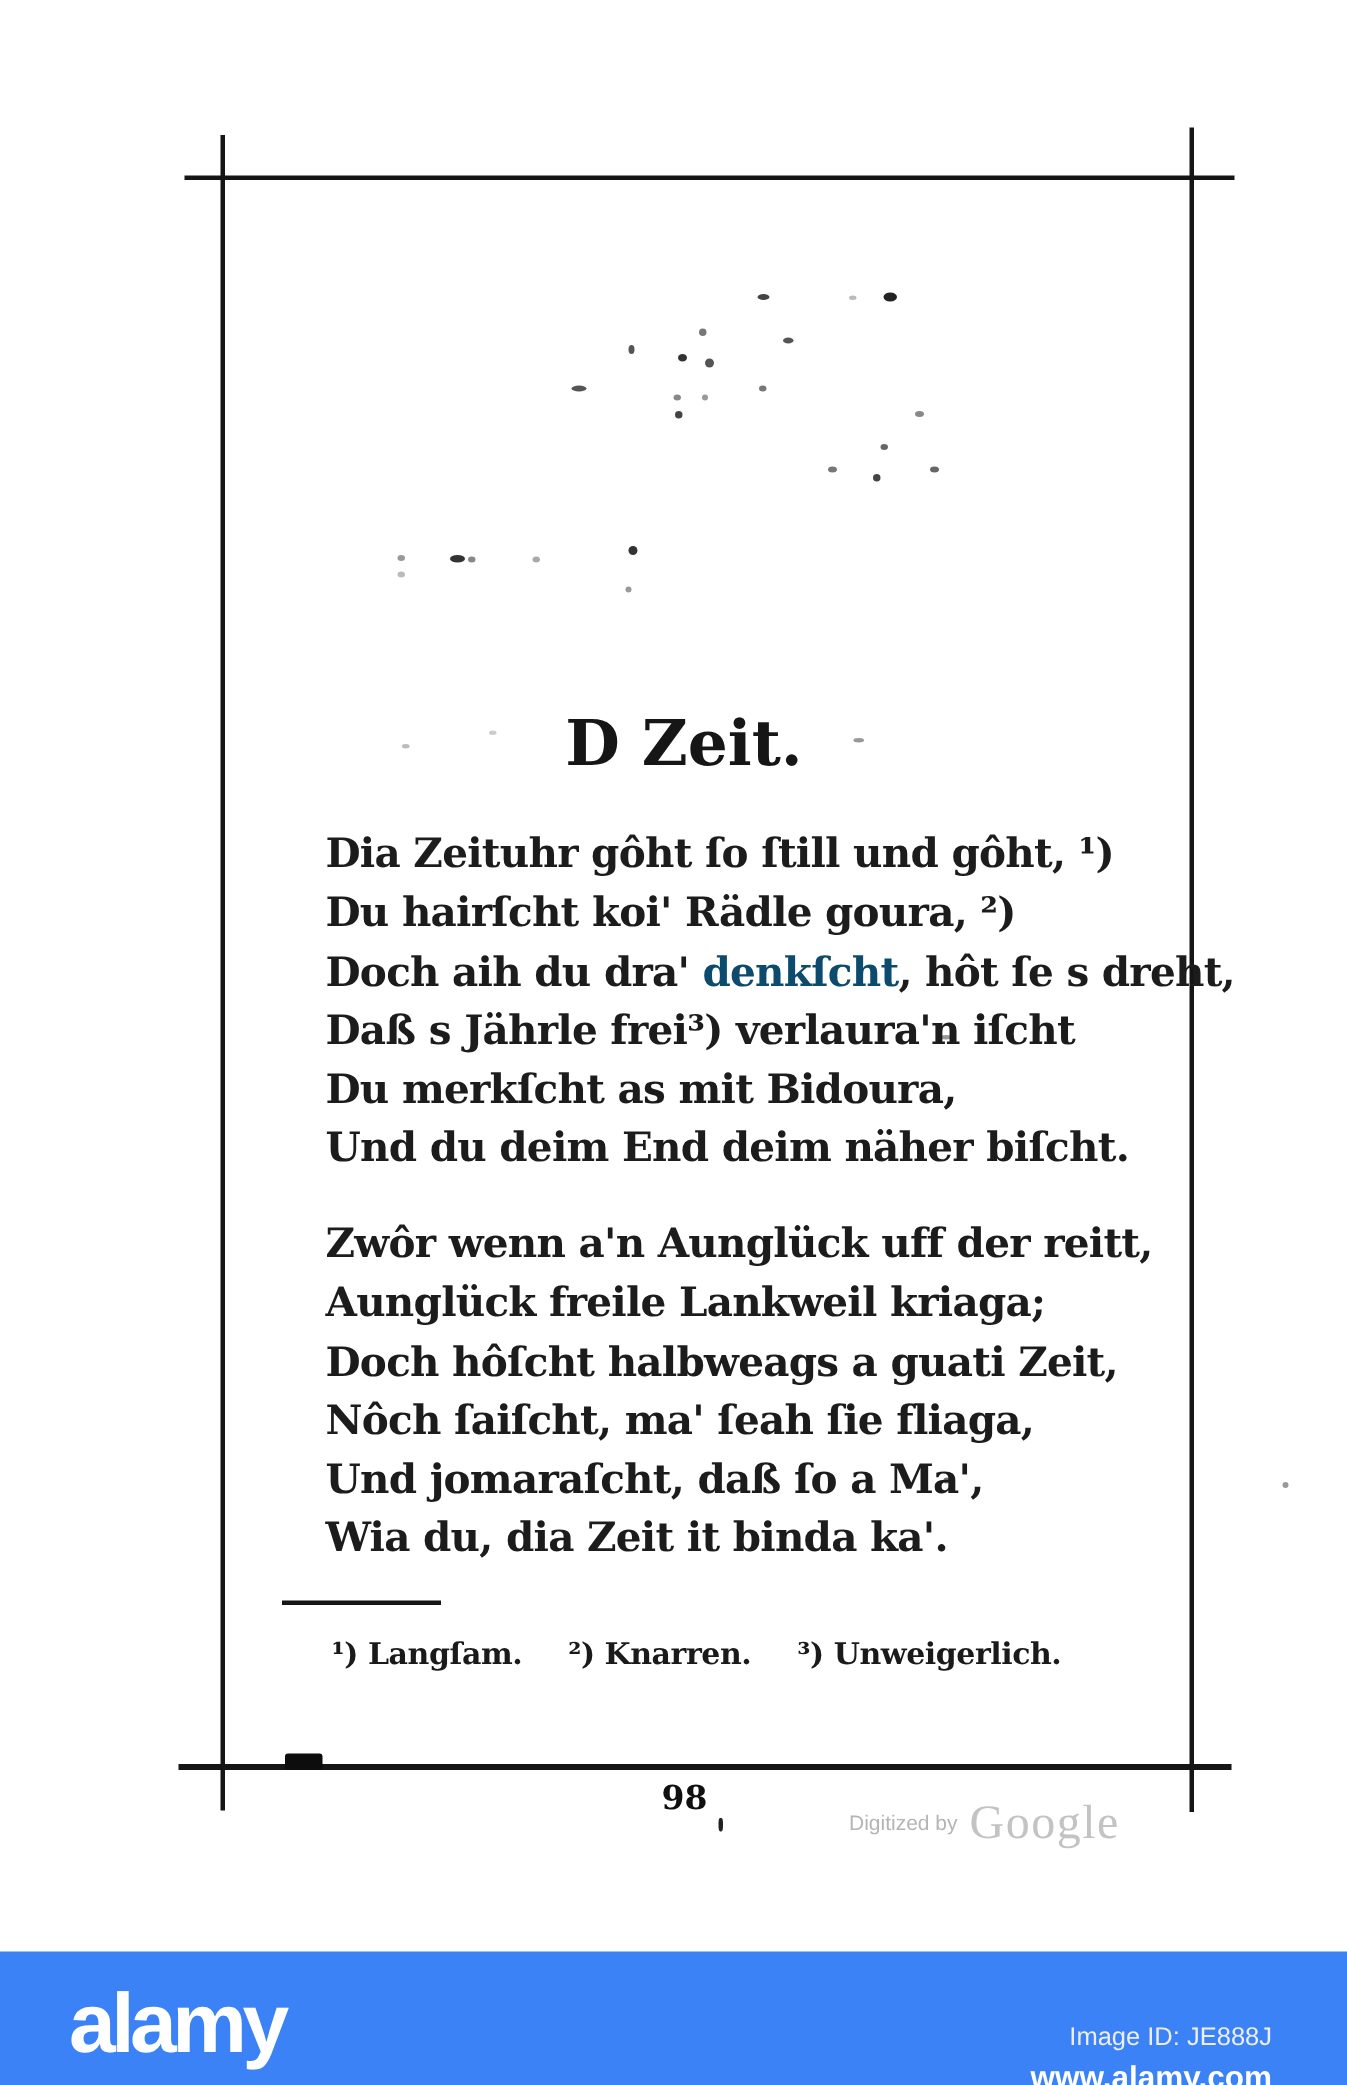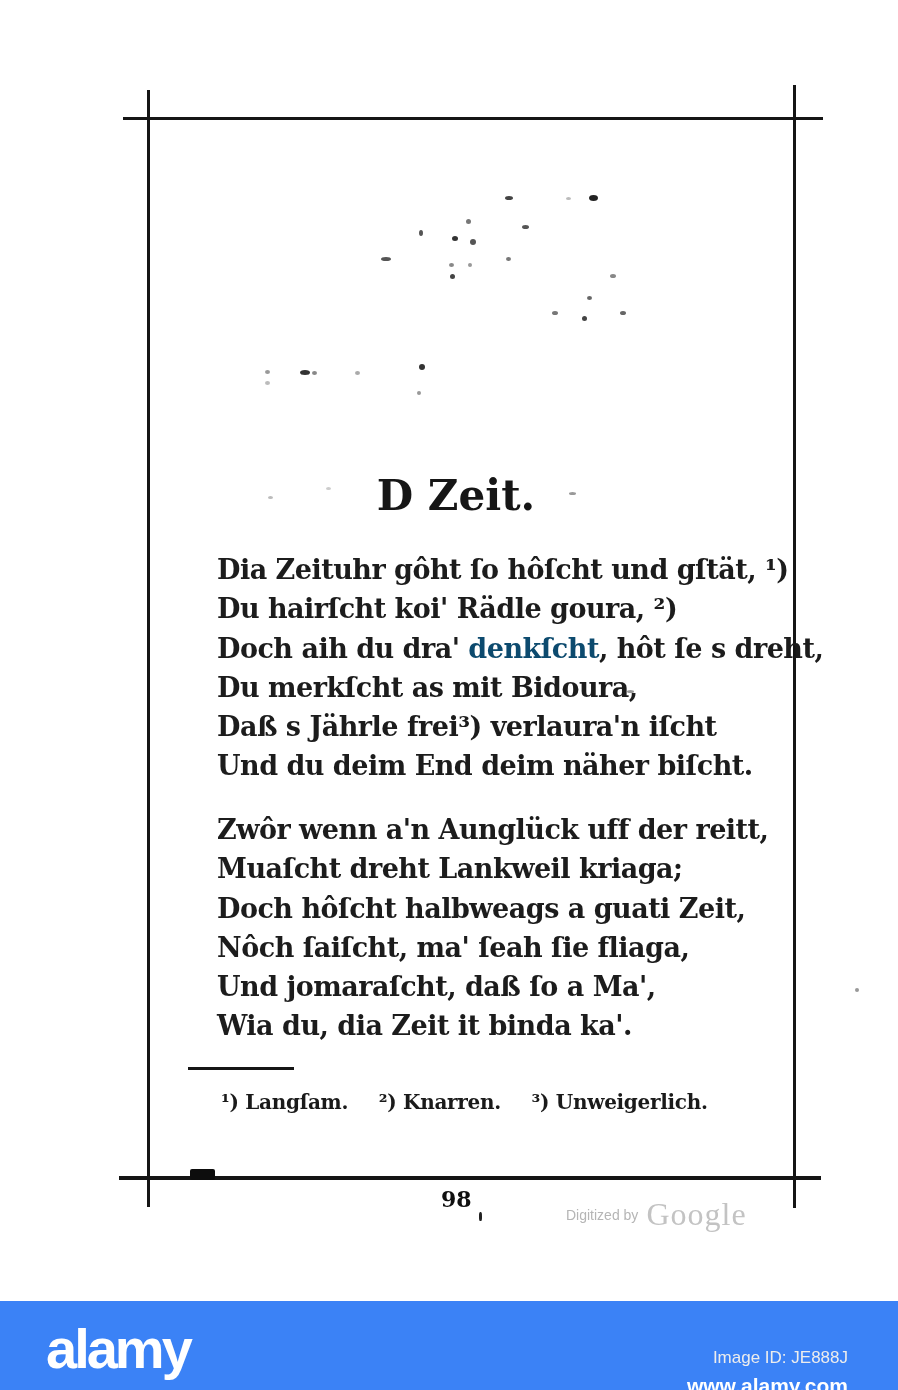--- a/index.html
+++ b/index.html
@@ -105,31 +105,31 @@
   <div class="speck" style="left:326px;top:487px;width:5px;height:3px;background:#ccc"></div>
   <div class="speck" style="left:569px;top:492px;width:7px;height:3px;background:#999"></div>
   <div class="speck" style="left:627px;top:690px;width:7px;height:3px;background:#999"></div>
   <div class="speck" style="left:629px;top:985px;width:4px;height:4px;background:#777"></div>
   <div class="speck" style="left:855px;top:988px;width:4px;height:4px;background:#999"></div>
   <div class="speck" style="left:479px;top:1212px;width:3px;height:9px;background:#222;border-radius:40%"></div>
 
   <div class="title">D Zeit.</div>
 
   <div class="stanza s1">
-    <div class="pline">Dia Zeituhr gôht ſo hôſcht und gſtät, ¹)</div>
+    <div class="pline">Dia Zeituhr gôht ſo ſtill und gôht, ¹)</div>
     <div class="pline">Du hairſcht koi' Rädle goura, ²)</div>
     <div class="pline"><span>Doch aih du dra' </span><span class="faded">denkſcht</span><span>, hôt ſe s dreht,</span></div>
+    <div class="pline">Daß s Jährle frei³) verlaura'n iſcht</div>
     <div class="pline">Du merkſcht as mit Bidoura,</div>
-    <div class="pline">Daß s Jährle frei³) verlaura'n iſcht</div>
     <div class="pline">Und du deim End deim näher biſcht.</div>
   </div>
 
   <div class="stanza s2">
     <div class="pline">Zwôr wenn a'n Aunglück uff der reitt,</div>
-    <div class="pline">Muaſcht dreht Lankweil kriaga;</div>
+    <div class="pline">Aunglück freile Lankweil kriaga;</div>
     <div class="pline">Doch hôſcht halbweags a guati Zeit,</div>
     <div class="pline">Nôch ſaiſcht, ma' ſeah ſie fliaga,</div>
     <div class="pline">Und jomaraſcht, daß ſo a Ma',</div>
     <div class="pline">Wia du, dia Zeit it binda ka'.</div>
   </div>
 
   <div class="fn-rule"></div>
   <div class="footnotes">
     <span class="fn-item">¹) Langſam.</span>
     <span class="fn-item">²) Knarren.</span>

